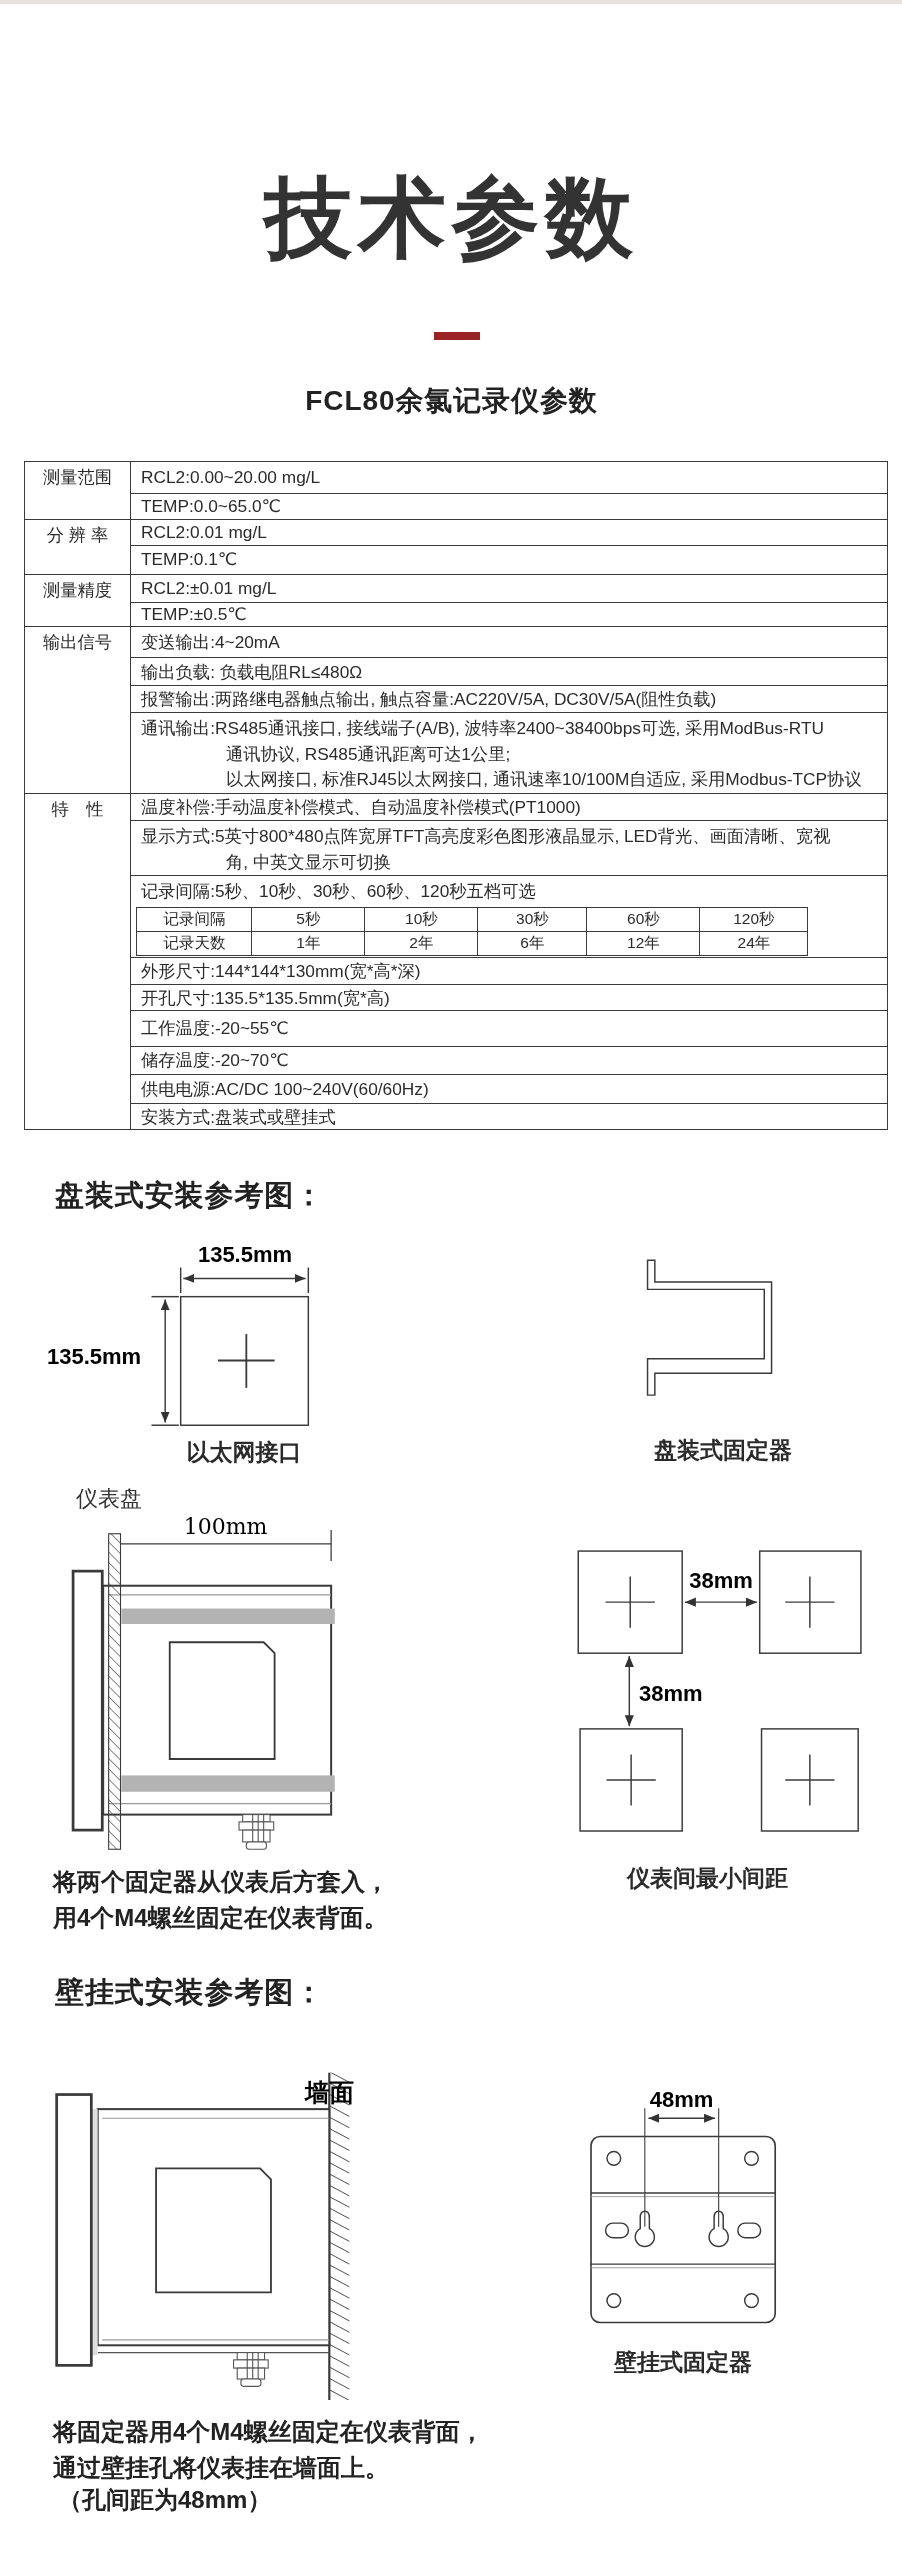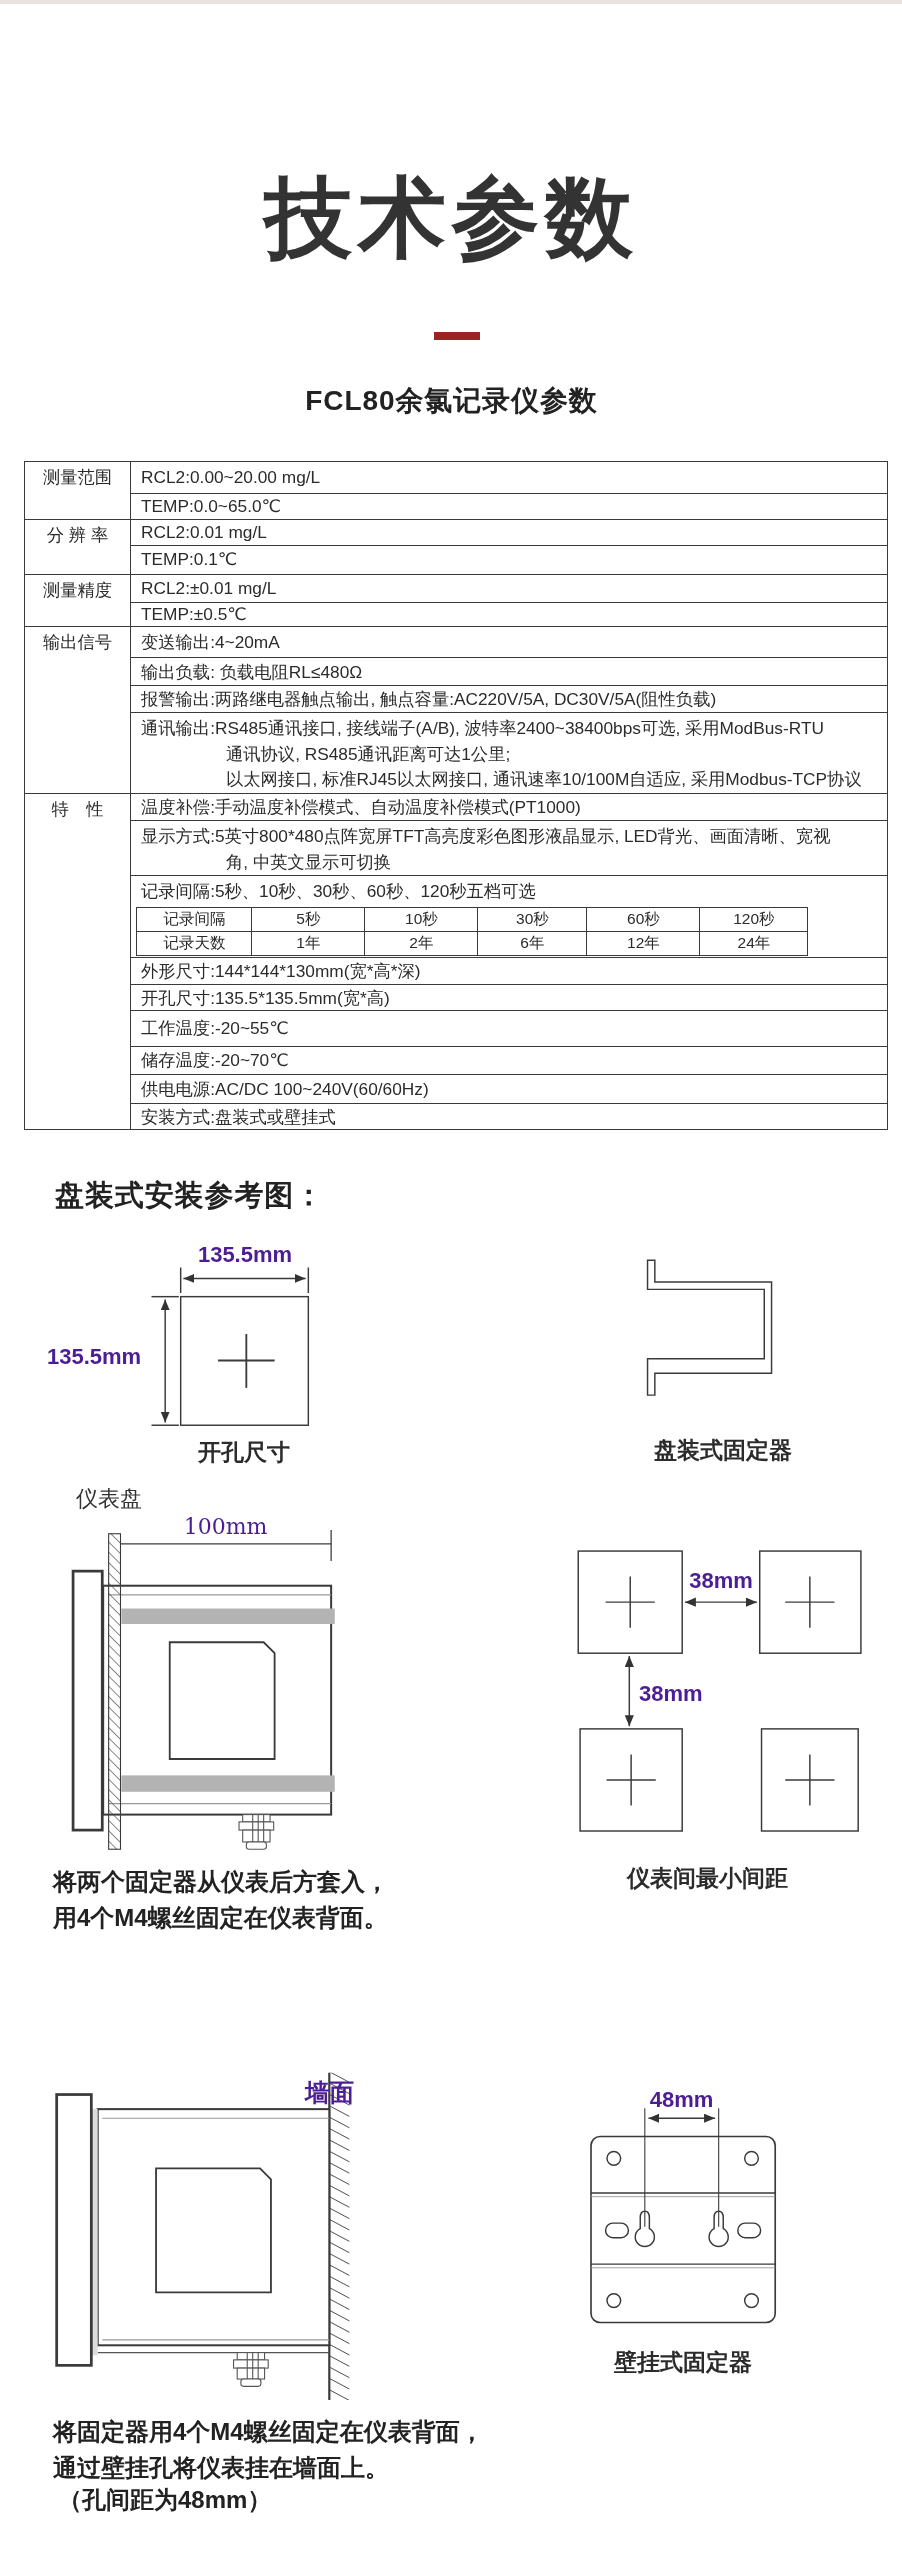--- a/index.html
+++ b/index.html
@@ -19,21 +19,21 @@
   td.lbl{text-align:center;vertical-align:top;font-size:16.4px;padding-top:0;}
   td.lbl .lblin{height:30px;display:flex;align-items:center;justify-content:center;}
   td.val{padding:0 7px 0 10px;vertical-align:middle;}
   td.multi{vertical-align:top;padding-top:2.7px;}
   td.multi .ln{line-height:25.5px;white-space:nowrap;}
   td.multi .ln.ind{padding-left:85px;}
   table.rec{border-collapse:collapse;border:1.8px solid #222;margin:2.7px 0 0 -4.6px;table-layout:fixed;}
   table.rec td{border:0.9px solid #3a3a3a;height:23px;text-align:center;font-size:15.5px;padding:0;}
   
   .sec-heading{font-size:29px;font-weight:800;color:#222;letter-spacing:0.9px;}
-  .dim{font-size:22px;font-weight:600;color:#4c1d95;}
+  .dim{font-size:22px;font-weight:600;color:#000000;}
   .dim-serif{font-family:"DejaVu Serif","Liberation Serif",serif;font-weight:400;}
   .cap{font-size:23px;font-weight:600;color:#2b2b2b;}
   .note{font-size:24px;font-weight:600;color:#222;}
   .plain-label{font-size:22px;font-weight:400;color:#333;}
   .ctr{text-align:center;}
   svg.overlay{position:absolute;left:0;top:0;pointer-events:none;}
 </style>
 </head>
 <body>
 
@@ -268,30 +268,31 @@
       <rect x="809" y="2438" width="25" height="16" rx="8"></rect>
       <line x1="707" y1="2312" x2="707" y2="2442" stroke-width="1.2"></line>
       <line x1="788" y1="2312" x2="788" y2="2442" stroke-width="1.2"></line>
       <line x1="711" y1="2323" x2="784" y2="2323" marker-start="url(#arr)" marker-end="url(#arr)"></line>
     </g>
   </svg>
 
   <div class="abs sec-heading" style="left:55px;top:1176px;">盘装式安装参考图：</div>
   <div class="abs dim ctr" style="left:181px;top:1242px;width:128px;">135.5mm</div>
   <div class="abs dim" style="left:47px;top:1344px;">135.5mm</div>
-  <div class="abs cap ctr" style="left:171px;top:1437px;width:146px;">开孔尺寸</div>
+  <div class="abs cap ctr" style="left:171px;top:1437px;width:146px;">以太网接口</div>
   <div class="abs cap ctr" style="left:634px;top:1435px;width:178px;">盘装式固定器</div>
   <div class="abs plain-label" style="left:76px;top:1484px;">仪表盘</div>
   <div class="abs dim dim-serif ctr" style="left:182px;top:1514px;width:87px;">100mm</div>
   <div class="abs dim ctr" style="left:682px;top:1568px;width:78px;">38mm</div>
   <div class="abs dim" style="left:639px;top:1681px;">38mm</div>
   <div class="abs cap" style="left:627px;top:1863px;">仪表间最小间距</div>
   <div class="abs note" style="left:53px;top:1866px;text-align:right;">将两个固定器从仪表后方套入，</div>
   <div class="abs note" style="left:53px;top:1902px;text-align:center;">用4个M4螺丝固定在仪表背面。</div>
 
+  <div class="abs sec-heading" style="left:55px;top:1973px;">壁挂式安装参考图：</div>
   <div class="abs dim" style="left:305px;top:2033px;font-size:24.6px;font-weight:600;margin-top:43px;">墙面</div>
   <div class="abs dim ctr" style="left:643px;top:2087px;width:77px;">48mm</div>
   <div class="abs cap ctr" style="left:591px;top:2347px;width:184px;">壁挂式固定器</div>
   <div class="abs note" style="left:53px;top:2416px;">将固定器用4个M4螺丝固定在仪表背面，</div>
   <div class="abs note" style="left:53px;top:2452px;">通过壁挂孔将仪表挂在墙面上。</div>
   <div class="abs note" style="left:58px;top:2484px;">（孔间距为48mm）</div>
 </div>
 
 
 </body></html>

